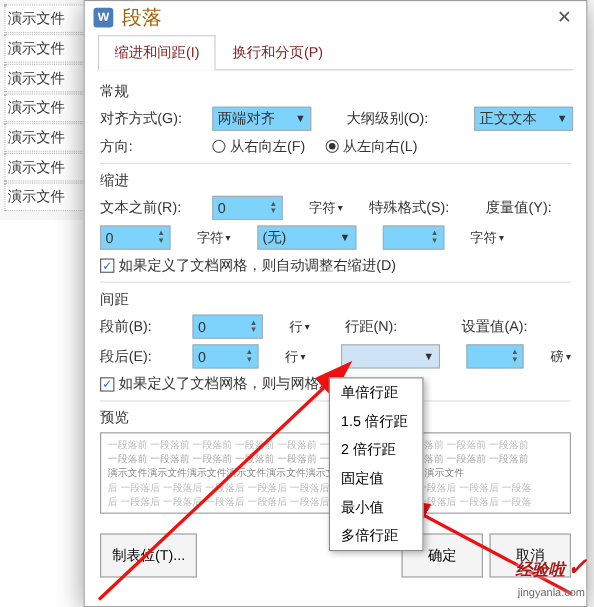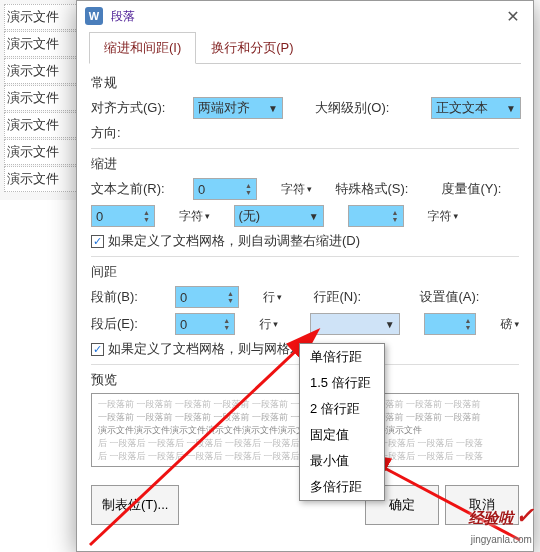--- a/index.html
+++ b/index.html
@@ -2,21 +2,21 @@
 <html><head>
 <meta charset="utf-8">
 <style>
   * { box-sizing: border-box; font-family: "Microsoft YaHei", "SimSun", sans-serif; }
   body { margin: 0; width: 540px; height: 552px; background: #fff; position: relative; overflow: hidden; }
   .bg-items { position: absolute; left: 0; top: 0; font-size: 13px; color: #333; line-height: 22px; padding: 4px 0 0 4px; background:#f7f7f7; width:80px; height:200px; }
   .bg-items div { border: 1px dotted #bbb; padding:1px 2px; margin-bottom:1px; background:#fff; white-space:nowrap; overflow:hidden;}
   .dialog { position: absolute; left: 76px; top: 0; width: 458px; height: 552px; background: #fff; border: 1px solid #999; box-shadow: 0 4px 24px rgba(0,0,0,0.4); }
   .titlebar { height: 30px; display:flex; align-items:center; padding: 0 8px; }
   .app-icon { width:18px; height:18px; background:#4a7ebb; border-radius:3px; display:flex; align-items:center; justify-content:center; color:#fff; font-size:11px; font-weight:bold; margin-right:8px;}
-  .title { font-size:12px; color:#4c1d95; flex:1;}
+  .title { font-size:18px; color:#a16207; flex:1;}
   .close { width:24px; height:24px; display:flex; align-items:center; justify-content:center; color:#555; cursor:pointer;}
   .tabs { display:flex; border-bottom:1px solid #ccc; margin:0 12px; }
   .tab { padding:6px 14px; font-size:13px; color:#7f1d1d; border:1px solid transparent; border-bottom:none; cursor:pointer; position:relative; top:1px;}
   .tab.active { border-color:#ccc; border-top:1px solid #ccc; border-bottom:1px solid #fff; background:#fff;}
   .body { padding: 4px 14px 8px 14px; font-size:13px; color:#333;}
   .sect { margin-top:6px; margin-bottom:3px; color:#333;}
   .row { display:flex; align-items:center; margin:5px 0; gap:24px;}
   .lbl { min-width:78px; text-align:left; white-space:nowrap;}
   .lbl-s { min-width:60px; text-align:left; white-space:nowrap;}
   .combo, .numbox { height:22px; border:1px solid #aaa; background:#7dd3fc; display:flex; align-items:center; padding:0 4px; font-size:13px; position:relative;}
@@ -79,20 +79,30 @@
         <span class="arrow">▼</span>
       </div>
       <span class="lbl-s" style="min-width:92px; margin-left:8px;">大纲级别(O):</span>
       <div class="combo" style="width:88px">
         <span>正文文本</span>
         <span class="arrow">▼</span>
       </div>
     </div>
     <div class="row">
       <span class="lbl">方向:</span>
+      <div class="radio-group">
+        <label class="radio">
+          <span class="radio-dot"></span>
+          <span>从右向左(F)</span>
+        </label>
+        <label class="radio">
+          <span class="radio-dot checked"></span>
+          <span>从左向右(L)</span>
+        </label>
+      </div>
     </div>
 
     <div class="divider"></div>
     <div class="sect">缩进</div>
     <div class="row">
       <span class="lbl">文本之前(R):</span>
       <div class="numbox">
         <span>0</span>
         <span class="spin">▲<br>▼</span>
       </div>

